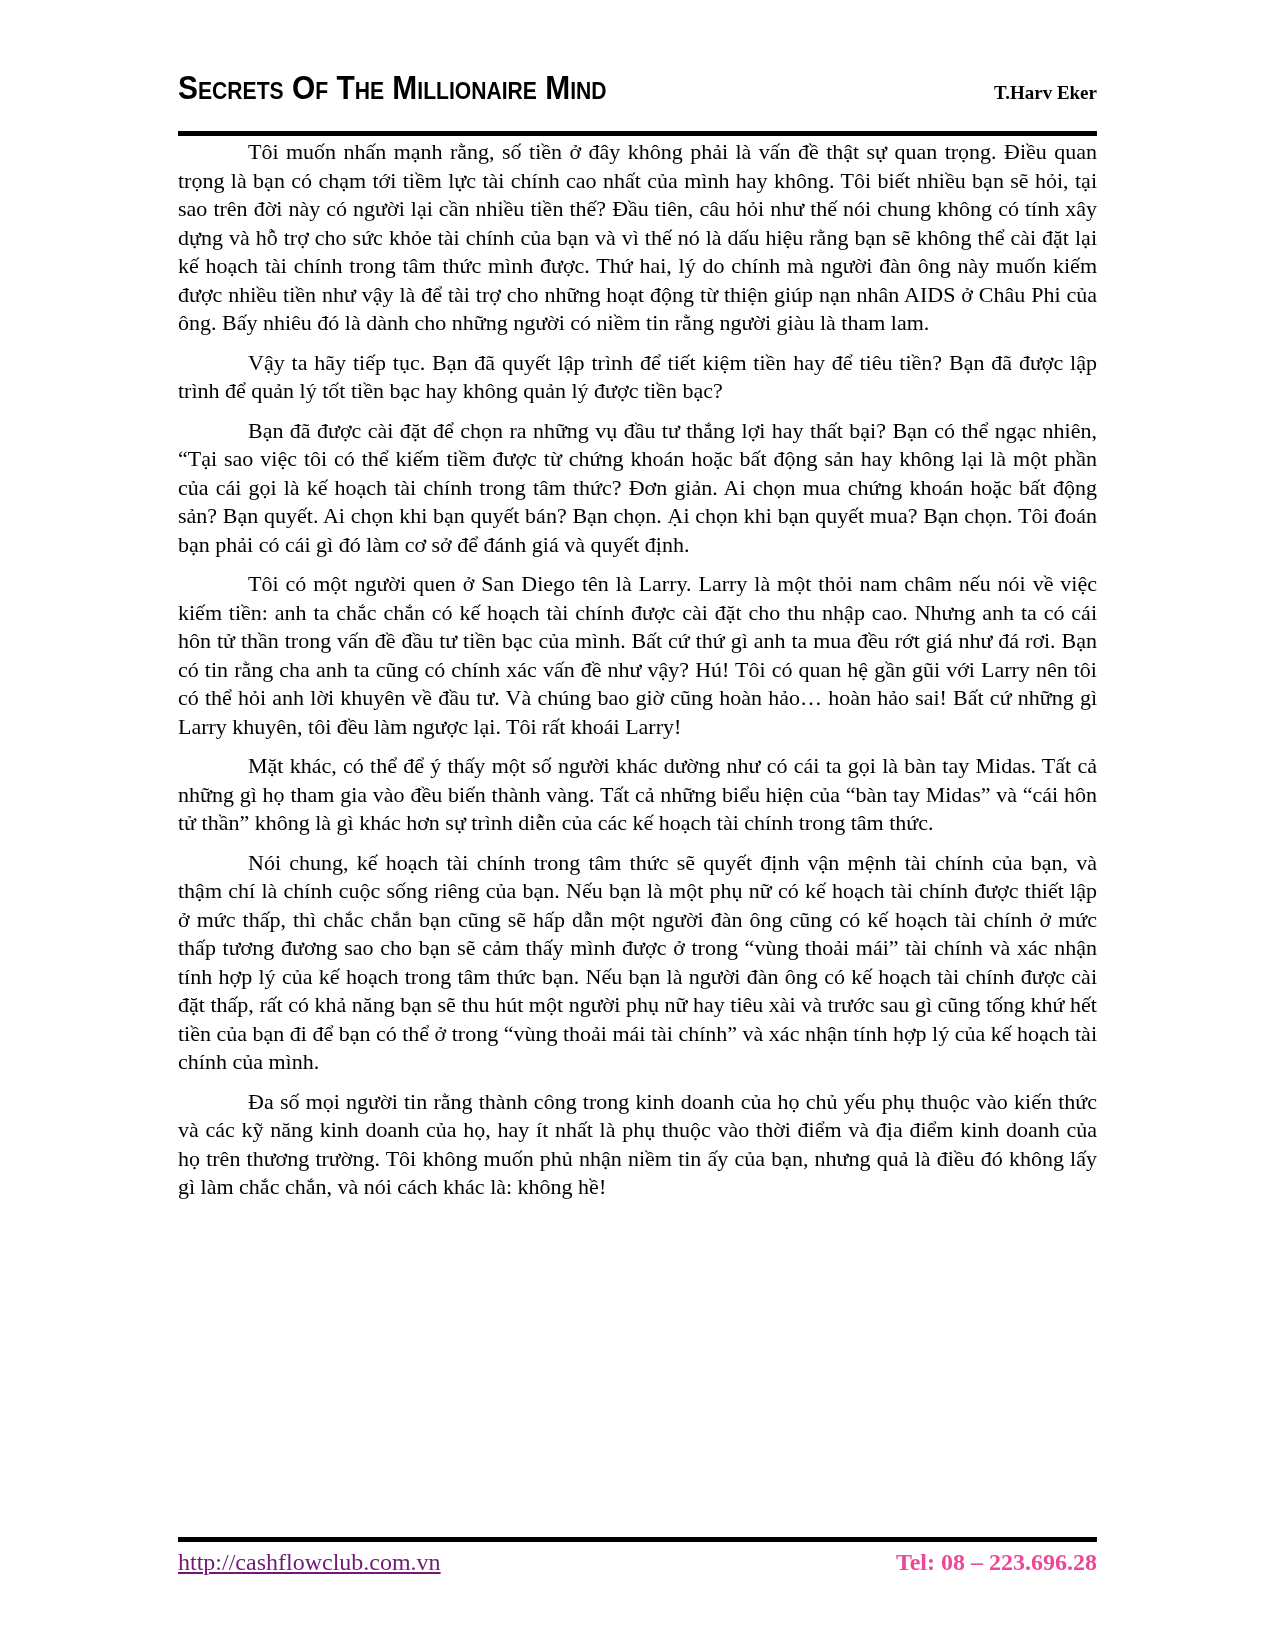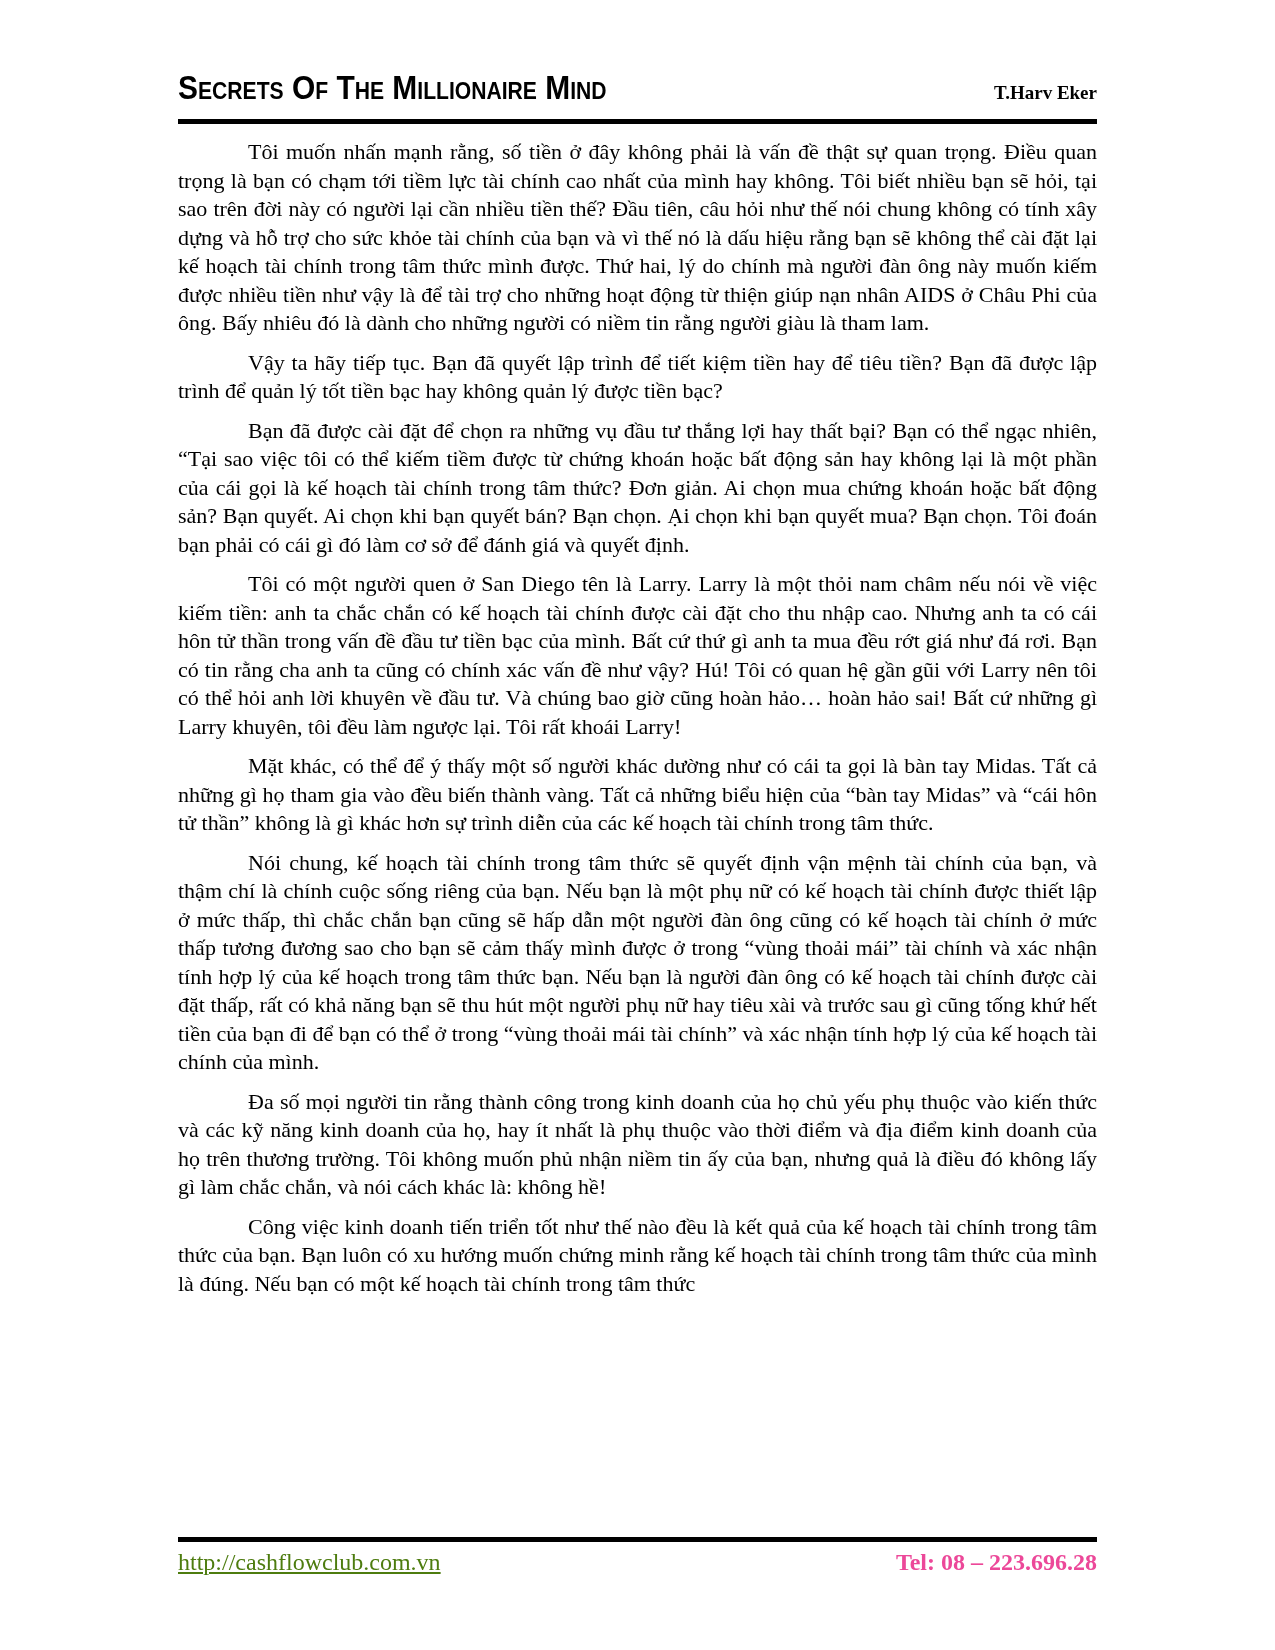--- a/index.html
+++ b/index.html
@@ -18,21 +18,21 @@
   }
   .page-header {
     position: absolute;
     left: 178px;
     right: 178px;
     top: 68px;
     display: flex;
     justify-content: space-between;
     align-items: baseline;
     border-bottom: 5px solid #000000;
-    padding-bottom: 12px;
+    padding-bottom: 24px;
   }
   .book-title {
     font-family: "Liberation Sans", sans-serif;
     font-weight: bold;
     font-variant: small-caps;
     font-stretch: condensed;
     font-size: 34px;
     letter-spacing: 0px;
     transform: scaleX(0.88);
     transform-origin: left bottom;
@@ -63,21 +63,21 @@
     right: 178px;
     top: 1537px;
     border-top: 5px solid #000000;
     padding-top: 7px;
     display: flex;
     justify-content: space-between;
     align-items: baseline;
     font-size: 24px;
   }
   .footer-link {
-    color: #4d7c0f;
+    color: #701a75;
     text-decoration: underline;
     cursor: pointer;
   }
   .footer-tel {
     color: #ec4899;
     font-weight: bold;
   }
 </style>
 </head>
 <body>
@@ -90,21 +90,20 @@
   </div>
 
   <div class="page-body">
     <p>Tôi muốn nhấn mạnh rằng, số tiền ở đây không phải là vấn đề thật sự quan trọng. Điều quan trọng là bạn có chạm tới tiềm lực tài chính cao nhất của mình hay không. Tôi biết nhiều bạn sẽ hỏi, tại sao trên đời này có người lại cần nhiều tiền thế? Đầu tiên, câu hỏi như thế nói chung không có tính xây dựng và hỗ trợ cho sức khỏe tài chính của bạn và vì thế nó là dấu hiệu rằng bạn sẽ không thể cài đặt lại kế hoạch tài chính trong tâm thức mình được. Thứ hai, lý do chính mà người đàn ông này muốn kiếm được nhiều tiền như vậy là để tài trợ cho những hoạt động từ thiện giúp nạn nhân AIDS ở Châu Phi của ông. Bấy nhiêu đó là dành cho những người có niềm tin rằng người giàu là tham lam.</p>
     <p>Vậy ta hãy tiếp tục. Bạn đã quyết lập trình để tiết kiệm tiền hay để tiêu tiền? Bạn đã được lập trình để quản lý tốt tiền bạc hay không quản lý được tiền bạc?</p>
     <p>Bạn đã được cài đặt để chọn ra những vụ đầu tư thắng lợi hay thất bại? Bạn có thể ngạc nhiên, “Tại sao việc tôi có thể kiếm tiềm được từ chứng khoán hoặc bất động sản hay không lại là một phần của cái gọi là kế hoạch tài chính trong tâm thức? Đơn giản. Ai chọn mua chứng khoán hoặc bất động sản? Bạn quyết. Ai chọn khi bạn quyết bán? Bạn chọn. Ại chọn khi bạn quyết mua? Bạn chọn. Tôi đoán bạn phải có cái gì đó làm cơ sở để đánh giá và quyết định.</p>
     <p>Tôi có một người quen ở San Diego tên là Larry. Larry là một thỏi nam châm nếu nói về việc kiếm tiền: anh ta chắc chắn có kế hoạch tài chính được cài đặt cho thu nhập cao. Nhưng anh ta có cái hôn tử thần trong vấn đề đầu tư tiền bạc của mình. Bất cứ thứ gì anh ta mua đều rớt giá như đá rơi. Bạn có tin rằng cha anh ta cũng có chính xác vấn đề như vậy? Hú! Tôi có quan hệ gần gũi với Larry nên tôi có thể hỏi anh lời khuyên về đầu tư. Và chúng bao giờ cũng hoàn hảo… hoàn hảo sai! Bất cứ những gì Larry khuyên, tôi đều làm ngược lại. Tôi rất khoái Larry!</p>
     <p>Mặt khác, có thể để ý thấy một số người khác dường như có cái ta gọi là bàn tay Midas. Tất cả những gì họ tham gia vào đều biến thành vàng. Tất cả những biểu hiện của “bàn tay Midas” và “cái hôn tử thần” không là gì khác hơn sự trình diễn của các kế hoạch tài chính trong tâm thức.</p>
     <p>Nói chung, kế hoạch tài chính trong tâm thức sẽ quyết định vận mệnh tài chính của bạn, và thậm chí là chính cuộc sống riêng của bạn. Nếu bạn là một phụ nữ có kế hoạch tài chính được thiết lập ở mức thấp, thì chắc chắn bạn cũng sẽ hấp dẫn một người đàn ông cũng có kế hoạch tài chính ở mức thấp tương đương sao cho bạn sẽ cảm thấy mình được ở trong “vùng thoải mái” tài chính và xác nhận tính hợp lý của kế hoạch trong tâm thức bạn. Nếu bạn là người đàn ông có kế hoạch tài chính được cài đặt thấp, rất có khả năng bạn sẽ thu hút một người phụ nữ hay tiêu xài và trước sau gì cũng tống khứ hết tiền của bạn đi để bạn có thể ở trong “vùng thoải mái tài chính” và xác nhận tính hợp lý của kế hoạch tài chính của mình.</p>
     <p>Đa số mọi người tin rằng thành công trong kinh doanh của họ chủ yếu phụ thuộc vào kiến thức và các kỹ năng kinh doanh của họ, hay ít nhất là phụ thuộc vào thời điểm và địa điểm kinh doanh của họ trên thương trường. Tôi không muốn phủ nhận niềm tin ấy của bạn, nhưng quả là điều đó không lấy gì làm chắc chắn, và nói cách khác là: không hề!</p>
-    <p>Công việc kinh doanh tiến triển tốt như thế nào đều là kết quả của kế hoạch tài chính trong tâm thức của bạn. Bạn luôn có xu hướng muốn chứng minh rằng kế hoạch tài chính trong tâm thức của mình là đúng. Nếu bạn có một kế hoạch tài chính trong tâm thức</p>
   </div>
 
   <div class="page-footer">
     <a class="footer-link">http://cashflowclub.com.vn</a>
     <span class="footer-tel">Tel: 08 – 223.696.28</span>
   </div>
 
 </div>
 
 </body></html>

